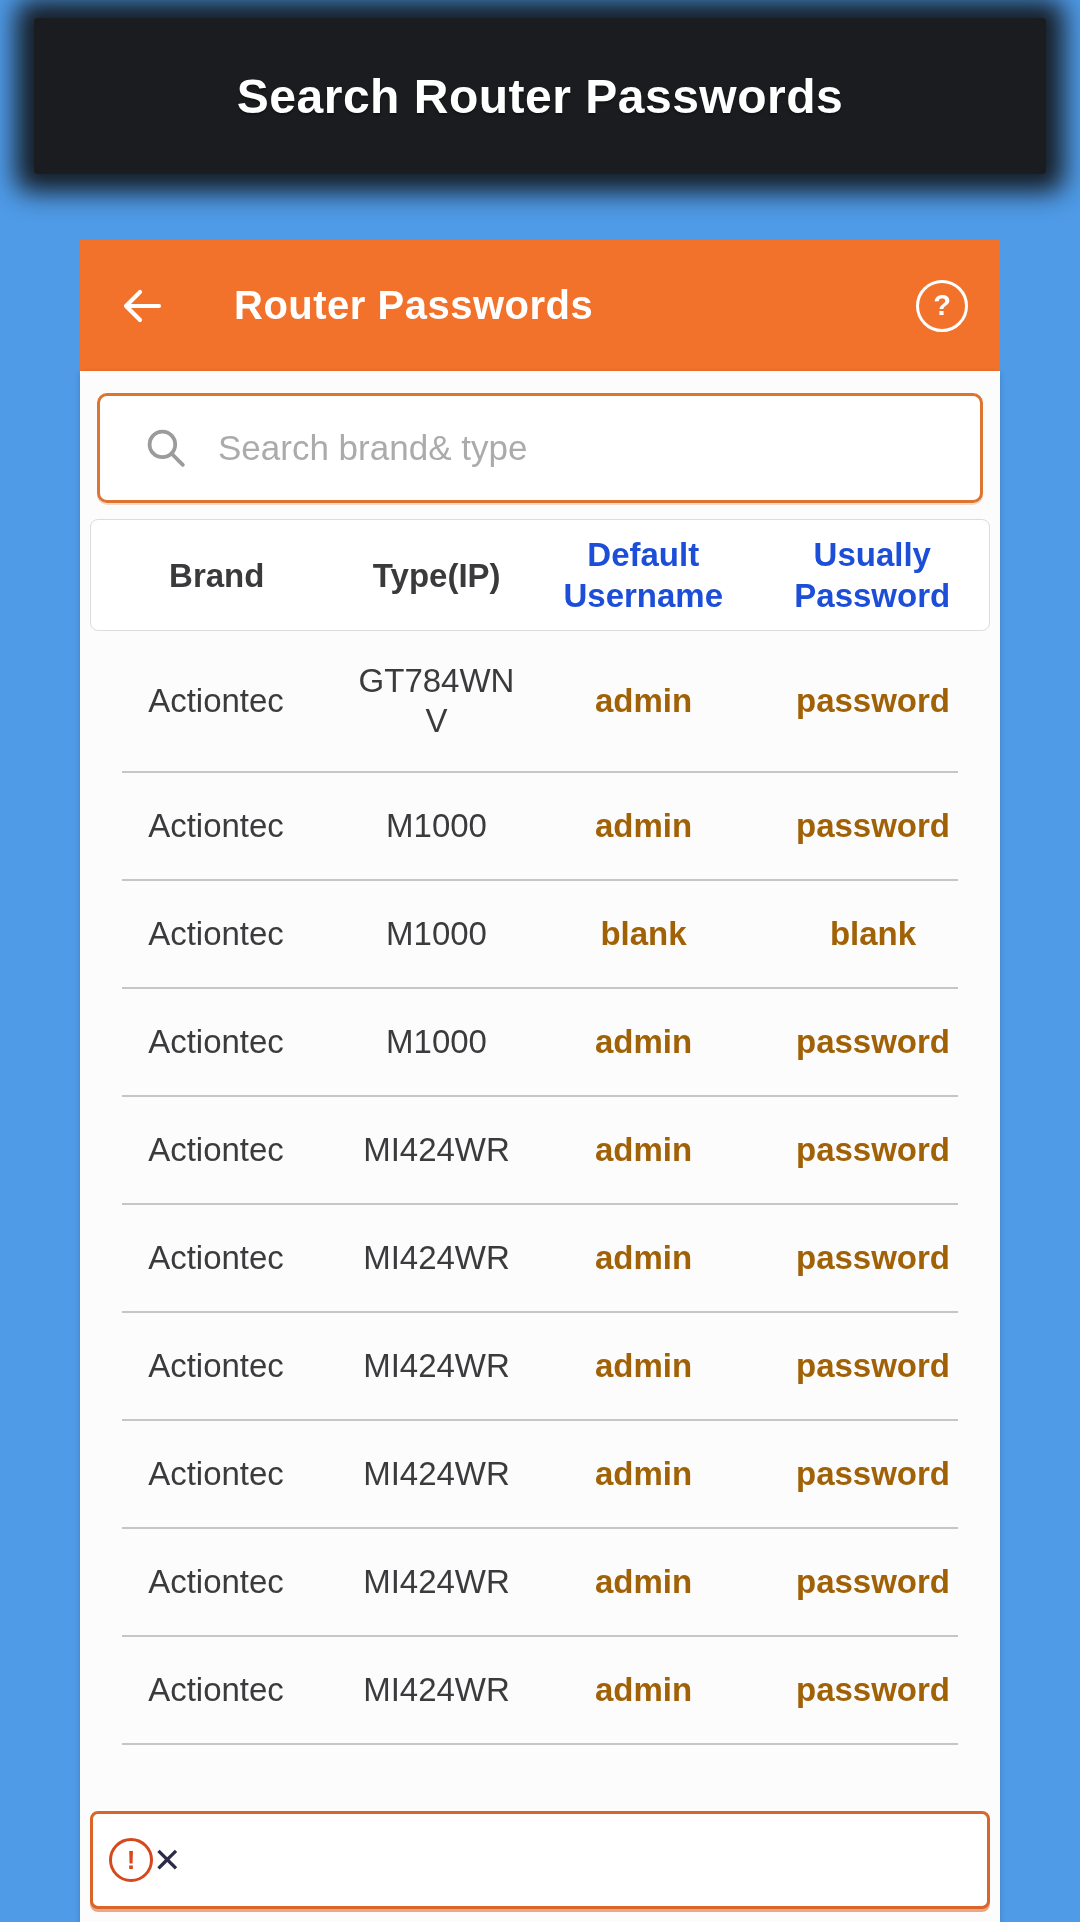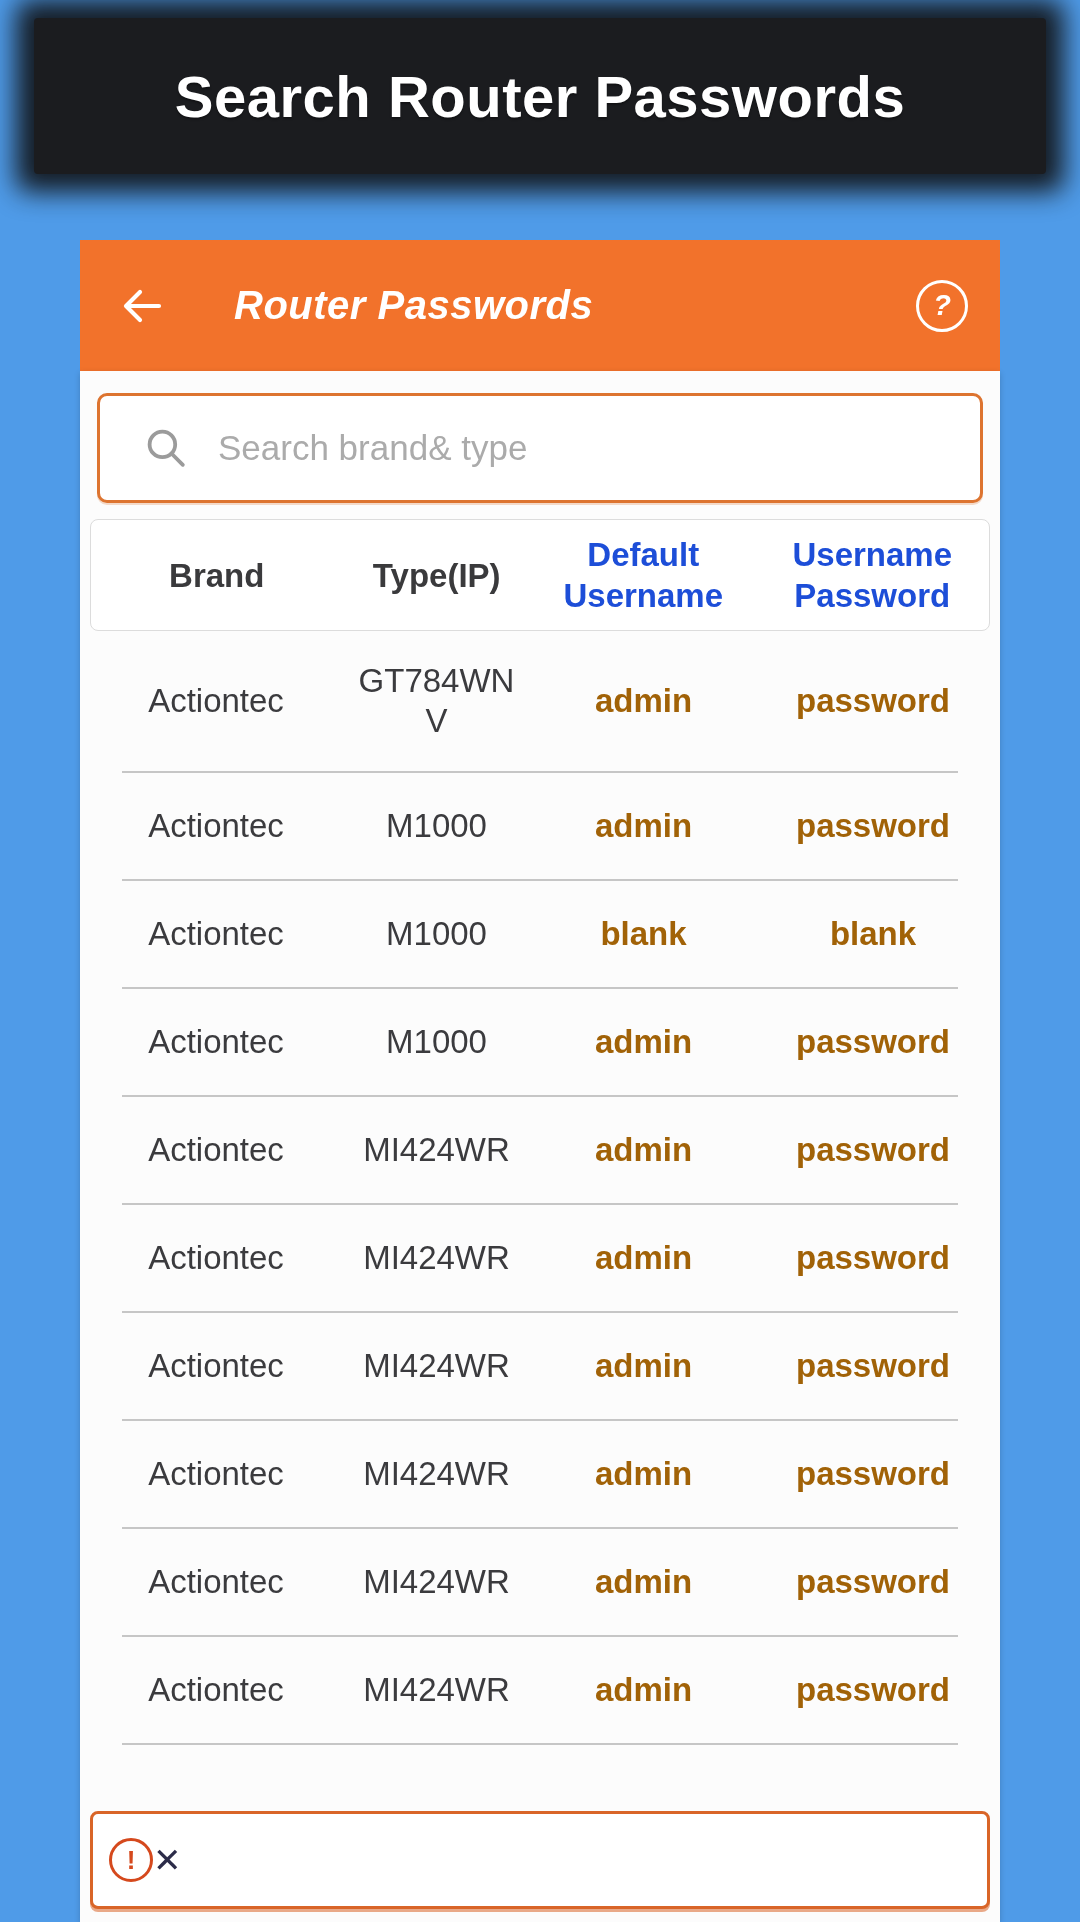--- a/index.html
+++ b/index.html
@@ -10,29 +10,29 @@
     position:relative;overflow:hidden;
   }
   
   .banner{
     position:absolute;top:18px;left:34px;right:34px;height:156px;
     background:#1B1C1F;border-radius:4px;
     box-shadow:0 0 26px 18px rgba(16,17,20,0.92);
     display:flex;align-items:center;justify-content:center;
   }
   .banner-title{
-    color:#FFFFFF;font-size:58px;font-weight:800;letter-spacing:0.5px;
+    color:#FFFFFF;font-size:48px;font-weight:800;letter-spacing:0.5px;
     text-shadow:0 2px 2px rgba(0,0,0,0.35);white-space:nowrap;
   }
   
   .app{position:absolute;left:80px;top:240px;width:920px;bottom:0;
        display:flex;flex-direction:column;}
   .appbar{
     height:131px;background:#F2722B;flex:0 0 auto;
-    display:flex;align-items:center;font-style:italic;
+    display:flex;align-items:center;
   }
   .back-btn{margin-left:36px;width:52px;height:52px;display:flex;
     align-items:center;justify-content:center;cursor:pointer;}
   .appbar-title{color:#FFFFFF;font-size:40px;font-weight:700;
     margin-left:66px;letter-spacing:0.5px;}
   .help-btn{
     margin-left:auto;margin-right:32px;width:46px;height:46px;
     border:3px solid #FFFFFF;border-radius:50%;
     display:flex;align-items:center;justify-content:center;
     color:#FFFFFF;font-size:29px;font-weight:700;cursor:pointer;
@@ -131,21 +131,21 @@
           <path d="M15 15l5.4 5.4" stroke="#9B9B9B" stroke-width="1.9" stroke-linecap="round"></path>
         </svg>
       </span>
       <input class="search-input" type="text" placeholder="Search brand&amp; type" style="">
     </div>
 
     <div class="thead">
       <span class="th dark">Brand</span>
       <span class="th dark">Type(IP)</span>
       <span class="th orange">Default Username</span>
-      <span class="th orange">Username Password</span>
+      <span class="th orange">Usually Password</span>
     </div>
 
     <div class="rows">
 
       <div class="trow tall">
         <span class="td">Actiontec</span>
         <span class="td type"><span>GT784WNV</span></span>
         <span class="td orange">admin</span>
         <span class="td orange">password</span>
       </div>

